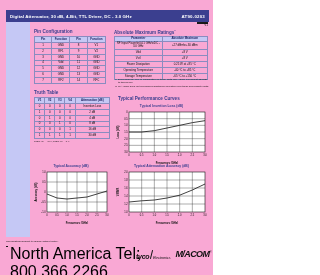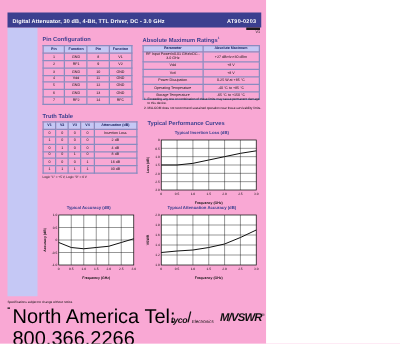--- a/index.html
+++ b/index.html
@@ -375,16 +375,16 @@
     <div class="foot-txt">Specifications subject to change without notice.</div>
     <ul class="foot-list" id="foot-offices">
         <li>North America Tel: 800.366.2266</li>
       </ul>
 
   </div>
   <div class="logos">
     <span>
       <span class="tyco">tyco</span><span class="tyco-sep"></span><span class="tycoe">Electronics</span>
     </span>
-    <span class="macom"><span>M/VSWR</span><sup>®</sup></span>
+    <span class="macom"><span>M/ACOM</span><sup>®</sup></span>
   </div>
 
 </div>
 
 </body></html>

